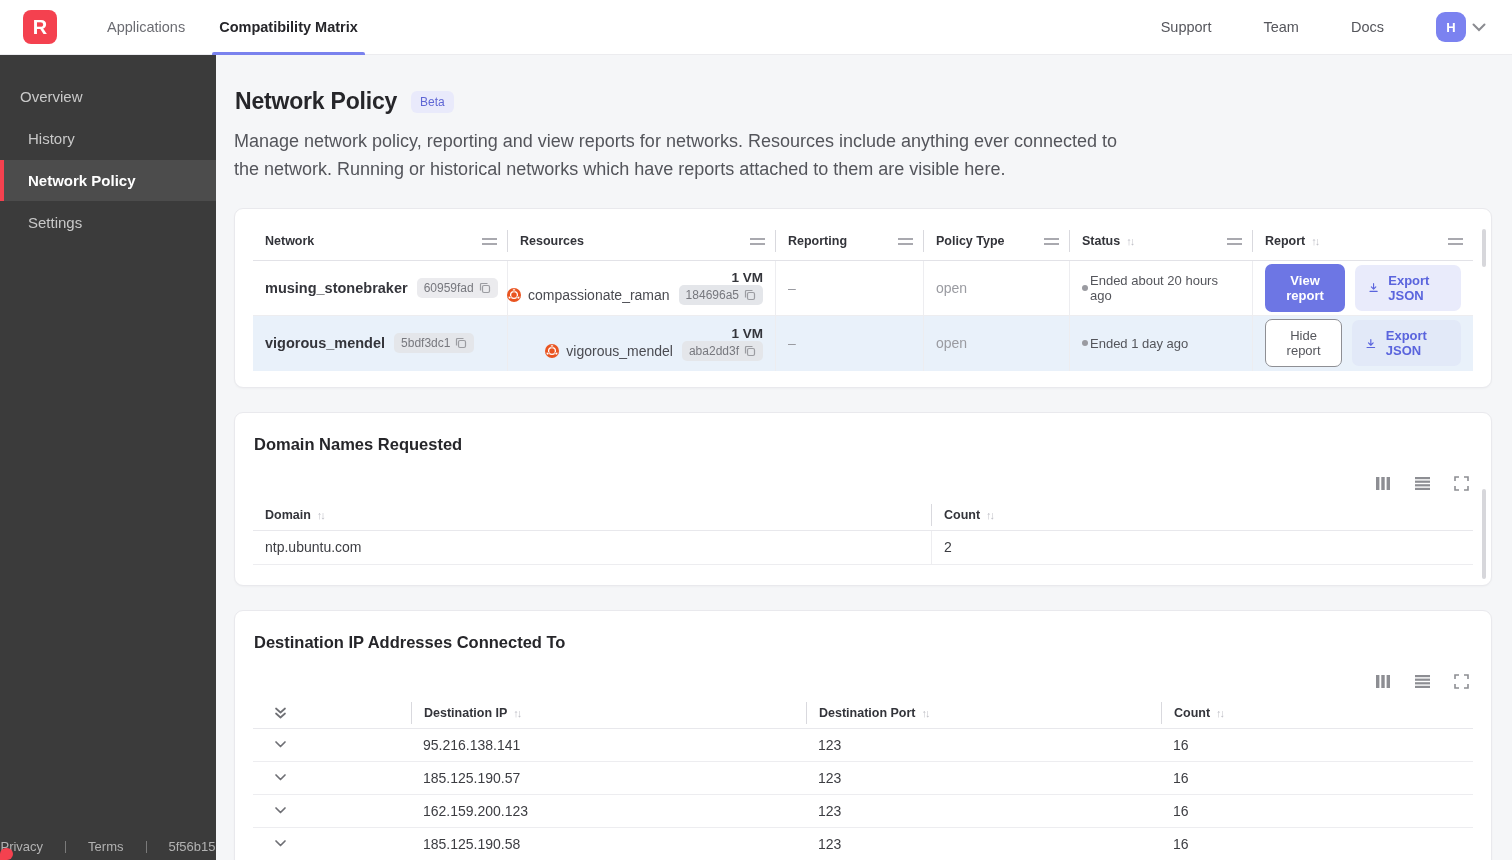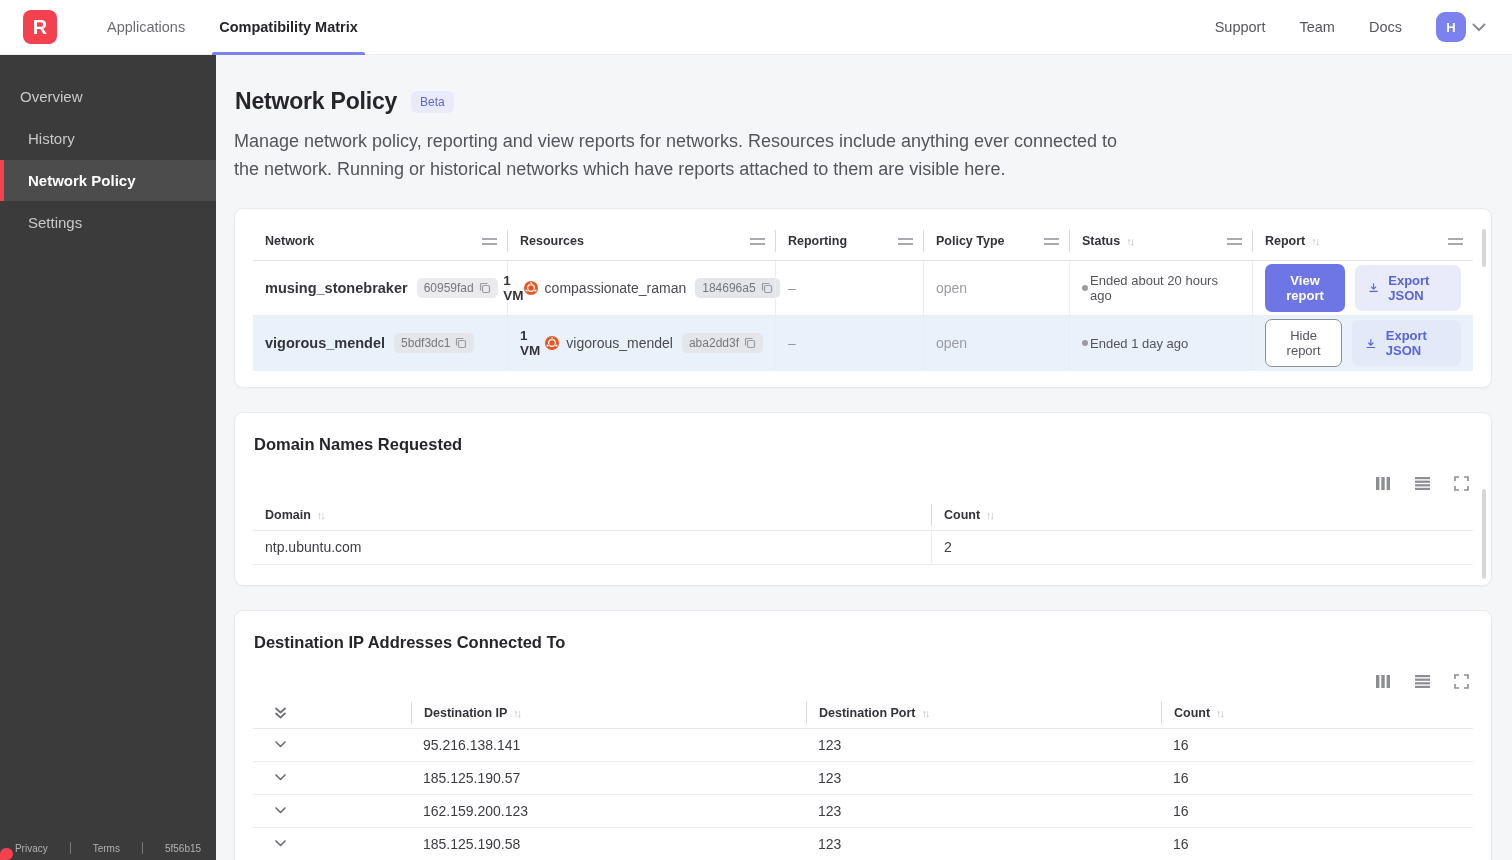--- a/index.html
+++ b/index.html
@@ -12,35 +12,35 @@
             border-bottom:1px solid #ececef; display:flex; align-items:center; z-index:30; }
   .logo { width:34px; height:34px; background:#f4414f; border-radius:8px; margin-left:23px;
           display:flex; align-items:center; justify-content:center; color:#fff; font-weight:bold;
           font-size:20px; cursor:pointer; }
   .topnav { display:flex; height:55px; margin-left:33px; }
   .topnav-item { padding:0 17px; display:flex; align-items:center; font-size:14.5px; color:#6b6c72;
                  cursor:pointer; position:relative; height:55px; }
   .topnav-item.active { color:#26262a; font-weight:bold; }
   .topnav-item.active::after { content:""; position:absolute; left:10px; right:10px; bottom:0;
                  height:3px; background:#7a82ee; border-radius:2px 2px 0 0; }
-  .topbar-right { margin-left:auto; display:flex; align-items:center; gap:34px; padding-right:26px; }
+  .topbar-right { margin-left:auto; display:flex; align-items:center; gap:52px; padding-right:26px; }
   .toplink { font-size:14.5px; color:#55565c; cursor:pointer; }
   .avatar-wrap { display:flex; align-items:center; gap:6px; cursor:pointer; }
   .avatar { width:30px; height:30px; border-radius:9px; background:#7b82f0; color:#fff;
             display:flex; align-items:center; justify-content:center; font-size:13px; font-weight:bold; }
 
   
   .sidebar { position:absolute; top:55px; left:0; bottom:0; width:216px; background:#3b3b3b; z-index:20; }
   .side-item { height:41px; display:flex; align-items:center; padding-left:28px; color:#c9c9c9;
                font-size:15px; cursor:pointer; margin-top:1px; }
   .side-item:first-child { margin-top:21px;padding-left:20px; }
   .side-item.active { background:#4c4c4c; color:#fff; font-weight:bold; border-left:4px solid #f4414f;
                       padding-left:24px; }
   .side-footer { position:absolute; bottom:6px; left:0; width:100%; display:flex; justify-content:center;
-                 align-items:center; gap:22px; color:#b2b2b2; font-size:10px; }
+                 align-items:center; gap:22px; color:#b2b2b2; font-size:13px; }
   .side-footer .sep { width:1px; height:12px; background:#7a7a7a; }
   .side-footer span { cursor:pointer; }
   .side-footer .ver { cursor:default; }
   .chat-bubble { position:absolute; left:0; bottom:0; width:13px; height:12px; background:#f4414f;
                  border-radius:6px 6px 6px 0; z-index:40; }
 
   
   .main { position:absolute; top:55px; left:216px; right:0; bottom:0; padding:33px 20px 0 18px; overflow:hidden; }
   .page-head { display:flex; align-items:center; gap:14px; padding-left:1px; }
   .page-title { font-size:23px; font-weight:bold; color:#26262a; letter-spacing:-0.2px; }
@@ -69,21 +69,21 @@
 
   
   .t1 .thead, .t1 .trow { grid-template-columns:254px 268px 148px 146px 183px auto; }
   .t1 .trow { height:55px; }
   .t1 .trow.hl { background:#e9f1fa; }
   .name-strong { font-weight:bold; color:#34353b; font-size:14.5px; }
   .pill { display:inline-flex; align-items:center; gap:5px; background:#ebebee; color:#77787e;
           font-size:12px; padding:3px 7px; border-radius:5px; margin-left:9px; }
   .hl .pill, .res-line .pill { background:#e4e6ea; }
   .copy-ic { cursor:pointer; display:flex; }
-  .res-cell { flex-direction:row; align-items:center; justify-content:center; }
+  .res-cell { flex-direction:column; align-items:flex-end; justify-content:center; }
   .vm-count { font-weight:bold; font-size:13.5px; color:#34353b; }
   .res-line { display:flex; align-items:center; gap:7px; font-size:14px; color:#4a4b51; }
   .muted { color:#9a9ba1; }
   .status-cell { gap:2px; font-size:13px; color:#54555b; }
   .dot { width:6px; height:6px; border-radius:50%; background:#9a9ba1; flex:none; }
   .report-cell { gap:10px; }
   .btn-primary { background:#6d76e4; color:#fff; border:none; border-radius:7px; padding:9px 13px;
                  font-size:13px; font-weight:bold; cursor:pointer; font-family:inherit; }
   .btn-outline { background:#fff; color:#55565c; border:1px solid #8e8f94; border-radius:7px;
                  padding:8px 12px; font-size:13px; cursor:pointer; font-family:inherit; }

